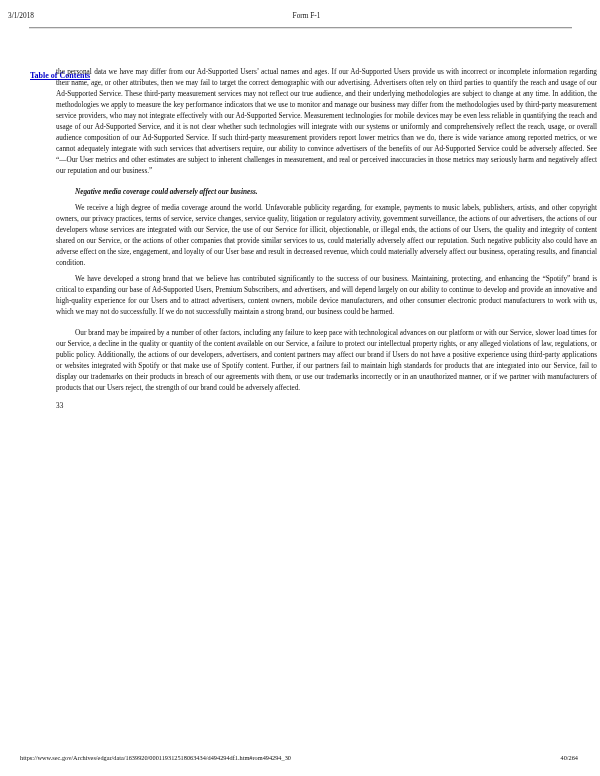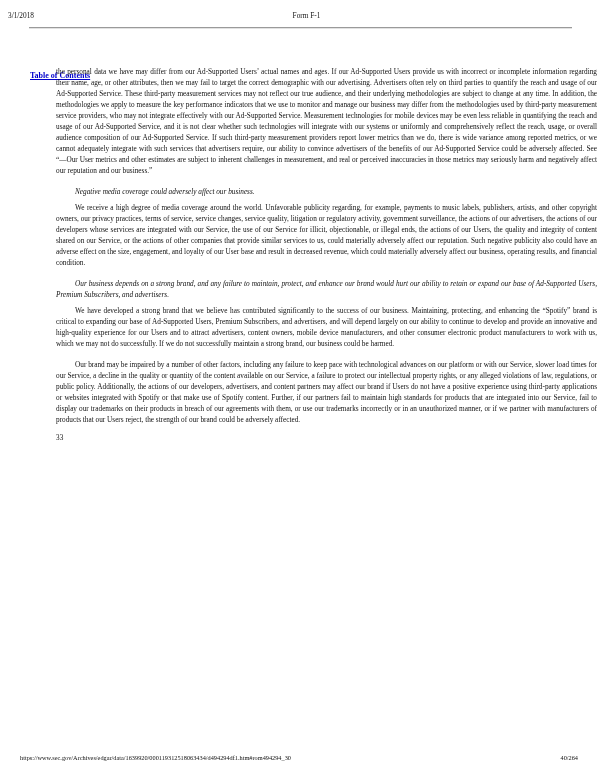--- a/index.html
+++ b/index.html
@@ -8,40 +8,39 @@
     font-family: "Liberation Serif", "DejaVu Serif", serif;
     color: #111111;
   }
   .hdr-date { position: absolute; left: 8px; top: 11px; font-size: 7.3px; }
   .hdr-form { position: absolute; left: 0; width: 529px; top: 11px; font-size: 7.3px; text-align: center; margin-left: 42px; }
   .hdr-rule { position: absolute; left: 29px; right: 28px; top: 27px; height: 0; border-top: 1px solid #9a9a9a; border-bottom: 1px solid #e2e2e2; }
   .toc { position: absolute; left: 30px; top: 43px; font-size: 8px; font-weight: bold; color: #0000cc; text-decoration: underline; cursor: pointer; margin-top: 28px; }
   .content { position: absolute; left: 21px; width: 541px; top: 67px; font-size: 7.28px; line-height: 11px; margin-left: 35px; }
   .content p { margin: 0; text-align: justify; }
   .indent { text-indent: 19px; }
-  .heading { font-weight: normal; font-style: italic; text-indent: 19px; }
+  .heading { font-weight: bold; font-style: italic; text-indent: 19px; }
   .gap-l { margin-top: 10px !important; }
   .gap-s { margin-top: 5px !important; }
   .page-num { text-align: center; margin-top: 7px !important; }
   .ftr-url { position: absolute; left: 20px; top: 754px; font-size: 6.3px; }
   .ftr-page { position: absolute; right: 22px; top: 754px; font-size: 6.3px; }
 </style>
 </head>
 <body>
 
 <div class="hdr-date">3/1/2018</div>
 <div class="hdr-form">Form F-1</div>
 <div class="hdr-rule"></div>
 
 <a class="toc">Table of Contents</a>
 
 <div class="content">
   <p>the personal data we have may differ from our Ad-Supported Users’ actual names and ages. If our Ad-Supported Users provide us with incorrect or incomplete information regarding their name, age, or other attributes, then we may fail to target the correct demographic with our advertising. Advertisers often rely on third parties to quantify the reach and usage of our Ad-Supported Service. These third-party measurement services may not reflect our true audience, and their underlying methodologies are subject to change at any time. In addition, the methodologies we apply to measure the key performance indicators that we use to monitor and manage our business may differ from the methodologies used by third-party measurement service providers, who may not integrate effectively with our Ad-Supported Service. Measurement technologies for mobile devices may be even less reliable in quantifying the reach and usage of our Ad-Supported Service, and it is not clear whether such technologies will integrate with our systems or uniformly and comprehensively reflect the reach, usage, or overall audience composition of our Ad-Supported Service. If such third-party measurement providers report lower metrics than we do, there is wide variance among reported metrics, or we cannot adequately integrate with such services that advertisers require, our ability to convince advertisers of the benefits of our Ad-Supported Service could be adversely affected. See “—Our User metrics and other estimates are subject to inherent challenges in measurement, and real or perceived inaccuracies in those metrics may seriously harm and negatively affect our reputation and our business.”</p>
   <p class="heading gap-l">Negative media coverage could adversely affect our business.</p>
   <p class="indent gap-s">We receive a high degree of media coverage around the world. Unfavorable publicity regarding, for example, payments to music labels, publishers, artists, and other copyright owners, our privacy practices, terms of service, service changes, service quality, litigation or regulatory activity, government surveillance, the actions of our advertisers, the actions of our developers whose services are integrated with our Service, the use of our Service for illicit, objectionable, or illegal ends, the actions of our Users, the quality and integrity of content shared on our Service, or the actions of other companies that provide similar services to us, could materially adversely affect our reputation. Such negative publicity also could have an adverse effect on the size, engagement, and loyalty of our User base and result in decreased revenue, which could materially adversely affect our business, operating results, and financial condition.</p>
-  <p class="heading gap-l">Our business depends on a strong brand, and any failure to maintain, protect, and enhance our brand would hurt our ability to retain or expand our base of Ad-Supported Users, Premium Subscribers, and advertisers.</p>
   <p class="indent gap-s">We have developed a strong brand that we believe has contributed significantly to the success of our business. Maintaining, protecting, and enhancing the “Spotify” brand is critical to expanding our base of Ad-Supported Users, Premium Subscribers, and advertisers, and will depend largely on our ability to continue to develop and provide an innovative and high-quality experience for our Users and to attract advertisers, content owners, mobile device manufacturers, and other consumer electronic product manufacturers to work with us, which we may not do successfully. If we do not successfully maintain a strong brand, our business could be harmed.</p>
   <p class="indent gap-l">Our brand may be impaired by a number of other factors, including any failure to keep pace with technological advances on our platform or with our Service, slower load times for our Service, a decline in the quality or quantity of the content available on our Service, a failure to protect our intellectual property rights, or any alleged violations of law, regulations, or public policy. Additionally, the actions of our developers, advertisers, and content partners may affect our brand if Users do not have a positive experience using third-party applications or websites integrated with Spotify or that make use of Spotify content. Further, if our partners fail to maintain high standards for products that are integrated into our Service, fail to display our trademarks on their products in breach of our agreements with them, or use our trademarks incorrectly or in an unauthorized manner, or if we partner with manufacturers of products that our Users reject, the strength of our brand could be adversely affected.</p>
   <p class="page-num">33</p>
 </div>
 
 <div class="ftr-url">https://www.sec.gov/Archives/edgar/data/1639920/000119312518063434/d494294df1.htm#rom494294_30</div>
 <div class="ftr-page">40/264</div>
 
 </body></html>

